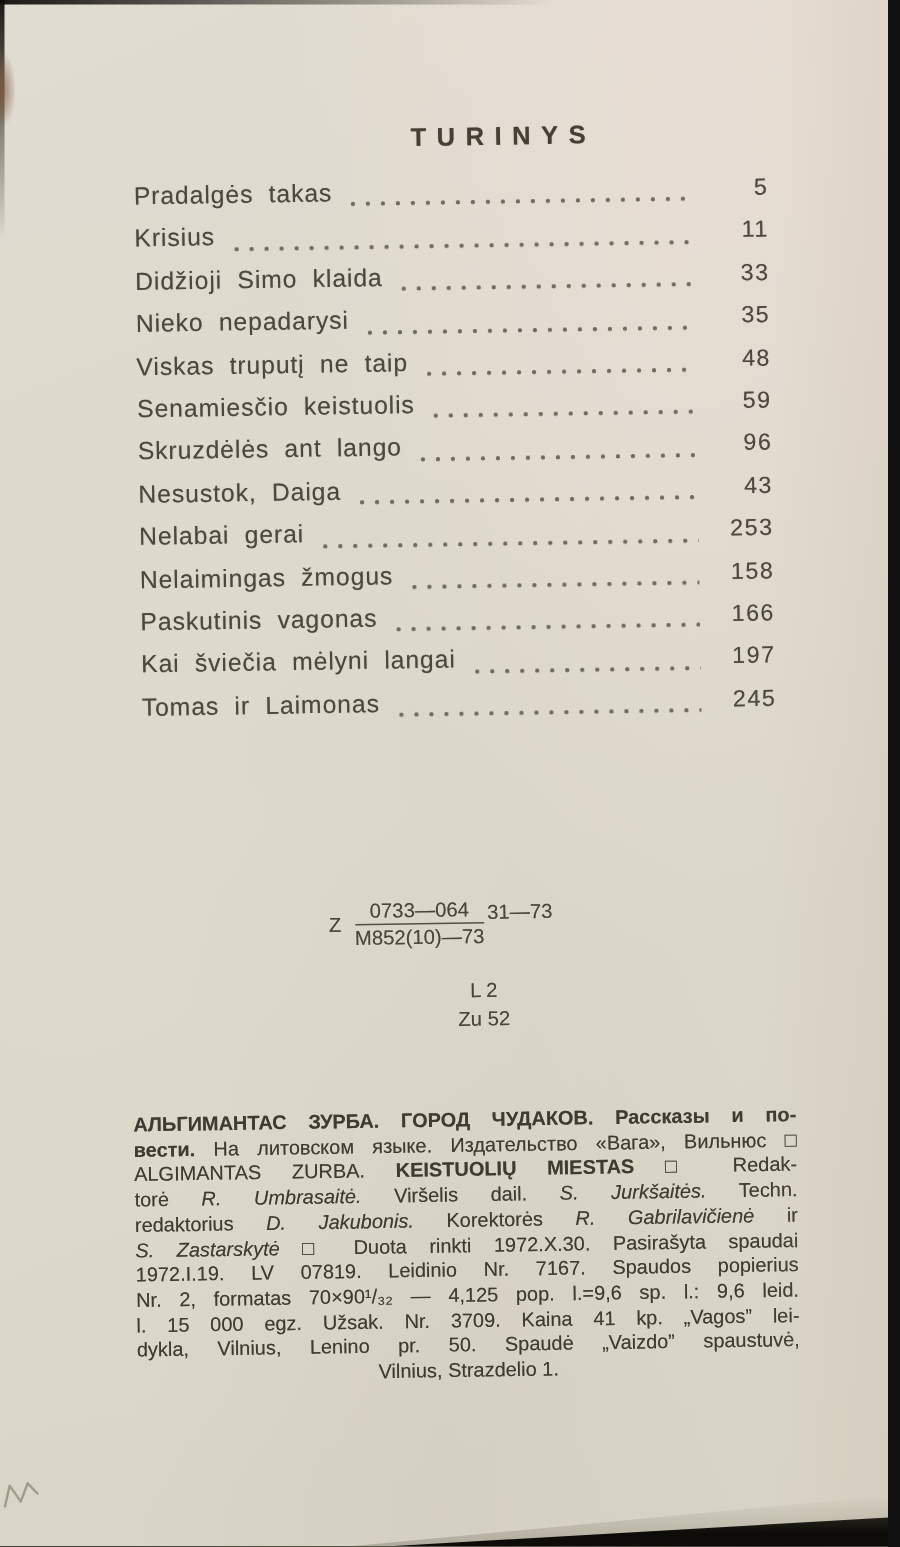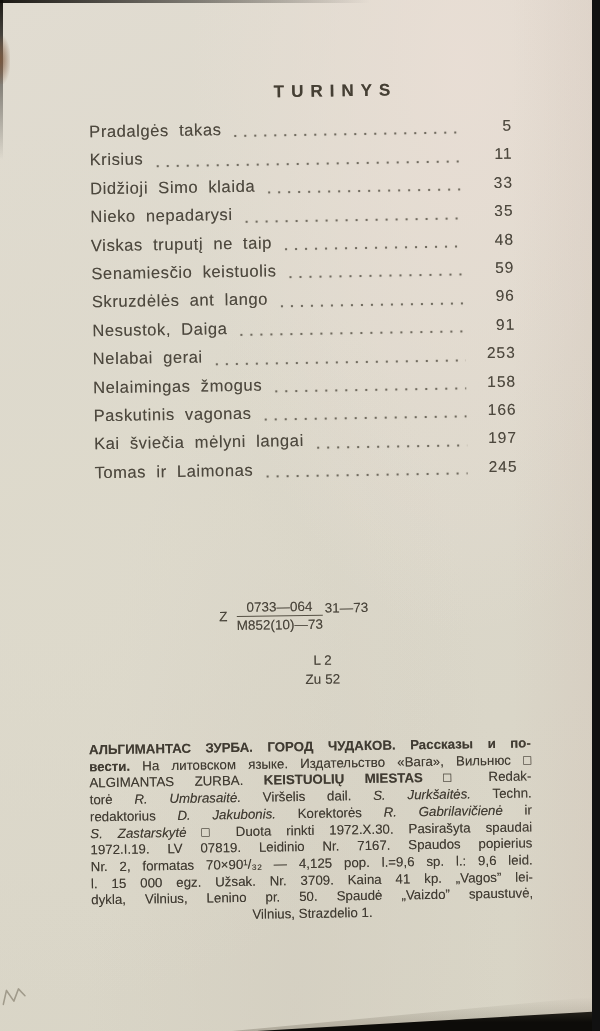--- a/index.html
+++ b/index.html
@@ -114,21 +114,21 @@
 
   <div class="toc-row">
     <span class="toc-title">Skruzdėlės ant lango</span>
     <span class="leader"></span>
     <span class="toc-page">96</span>
   </div>
 
   <div class="toc-row">
     <span class="toc-title">Nesustok, Daiga</span>
     <span class="leader"></span>
-    <span class="toc-page">91</span>
+    <span class="toc-page">43</span>
   </div>
 
   <div class="toc-row">
     <span class="toc-title">Nelabai gerai</span>
     <span class="leader"></span>
     <span class="toc-page">253</span>
   </div>
 
   <div class="toc-row">
     <span class="toc-title">Nelaimingas žmogus</span>

